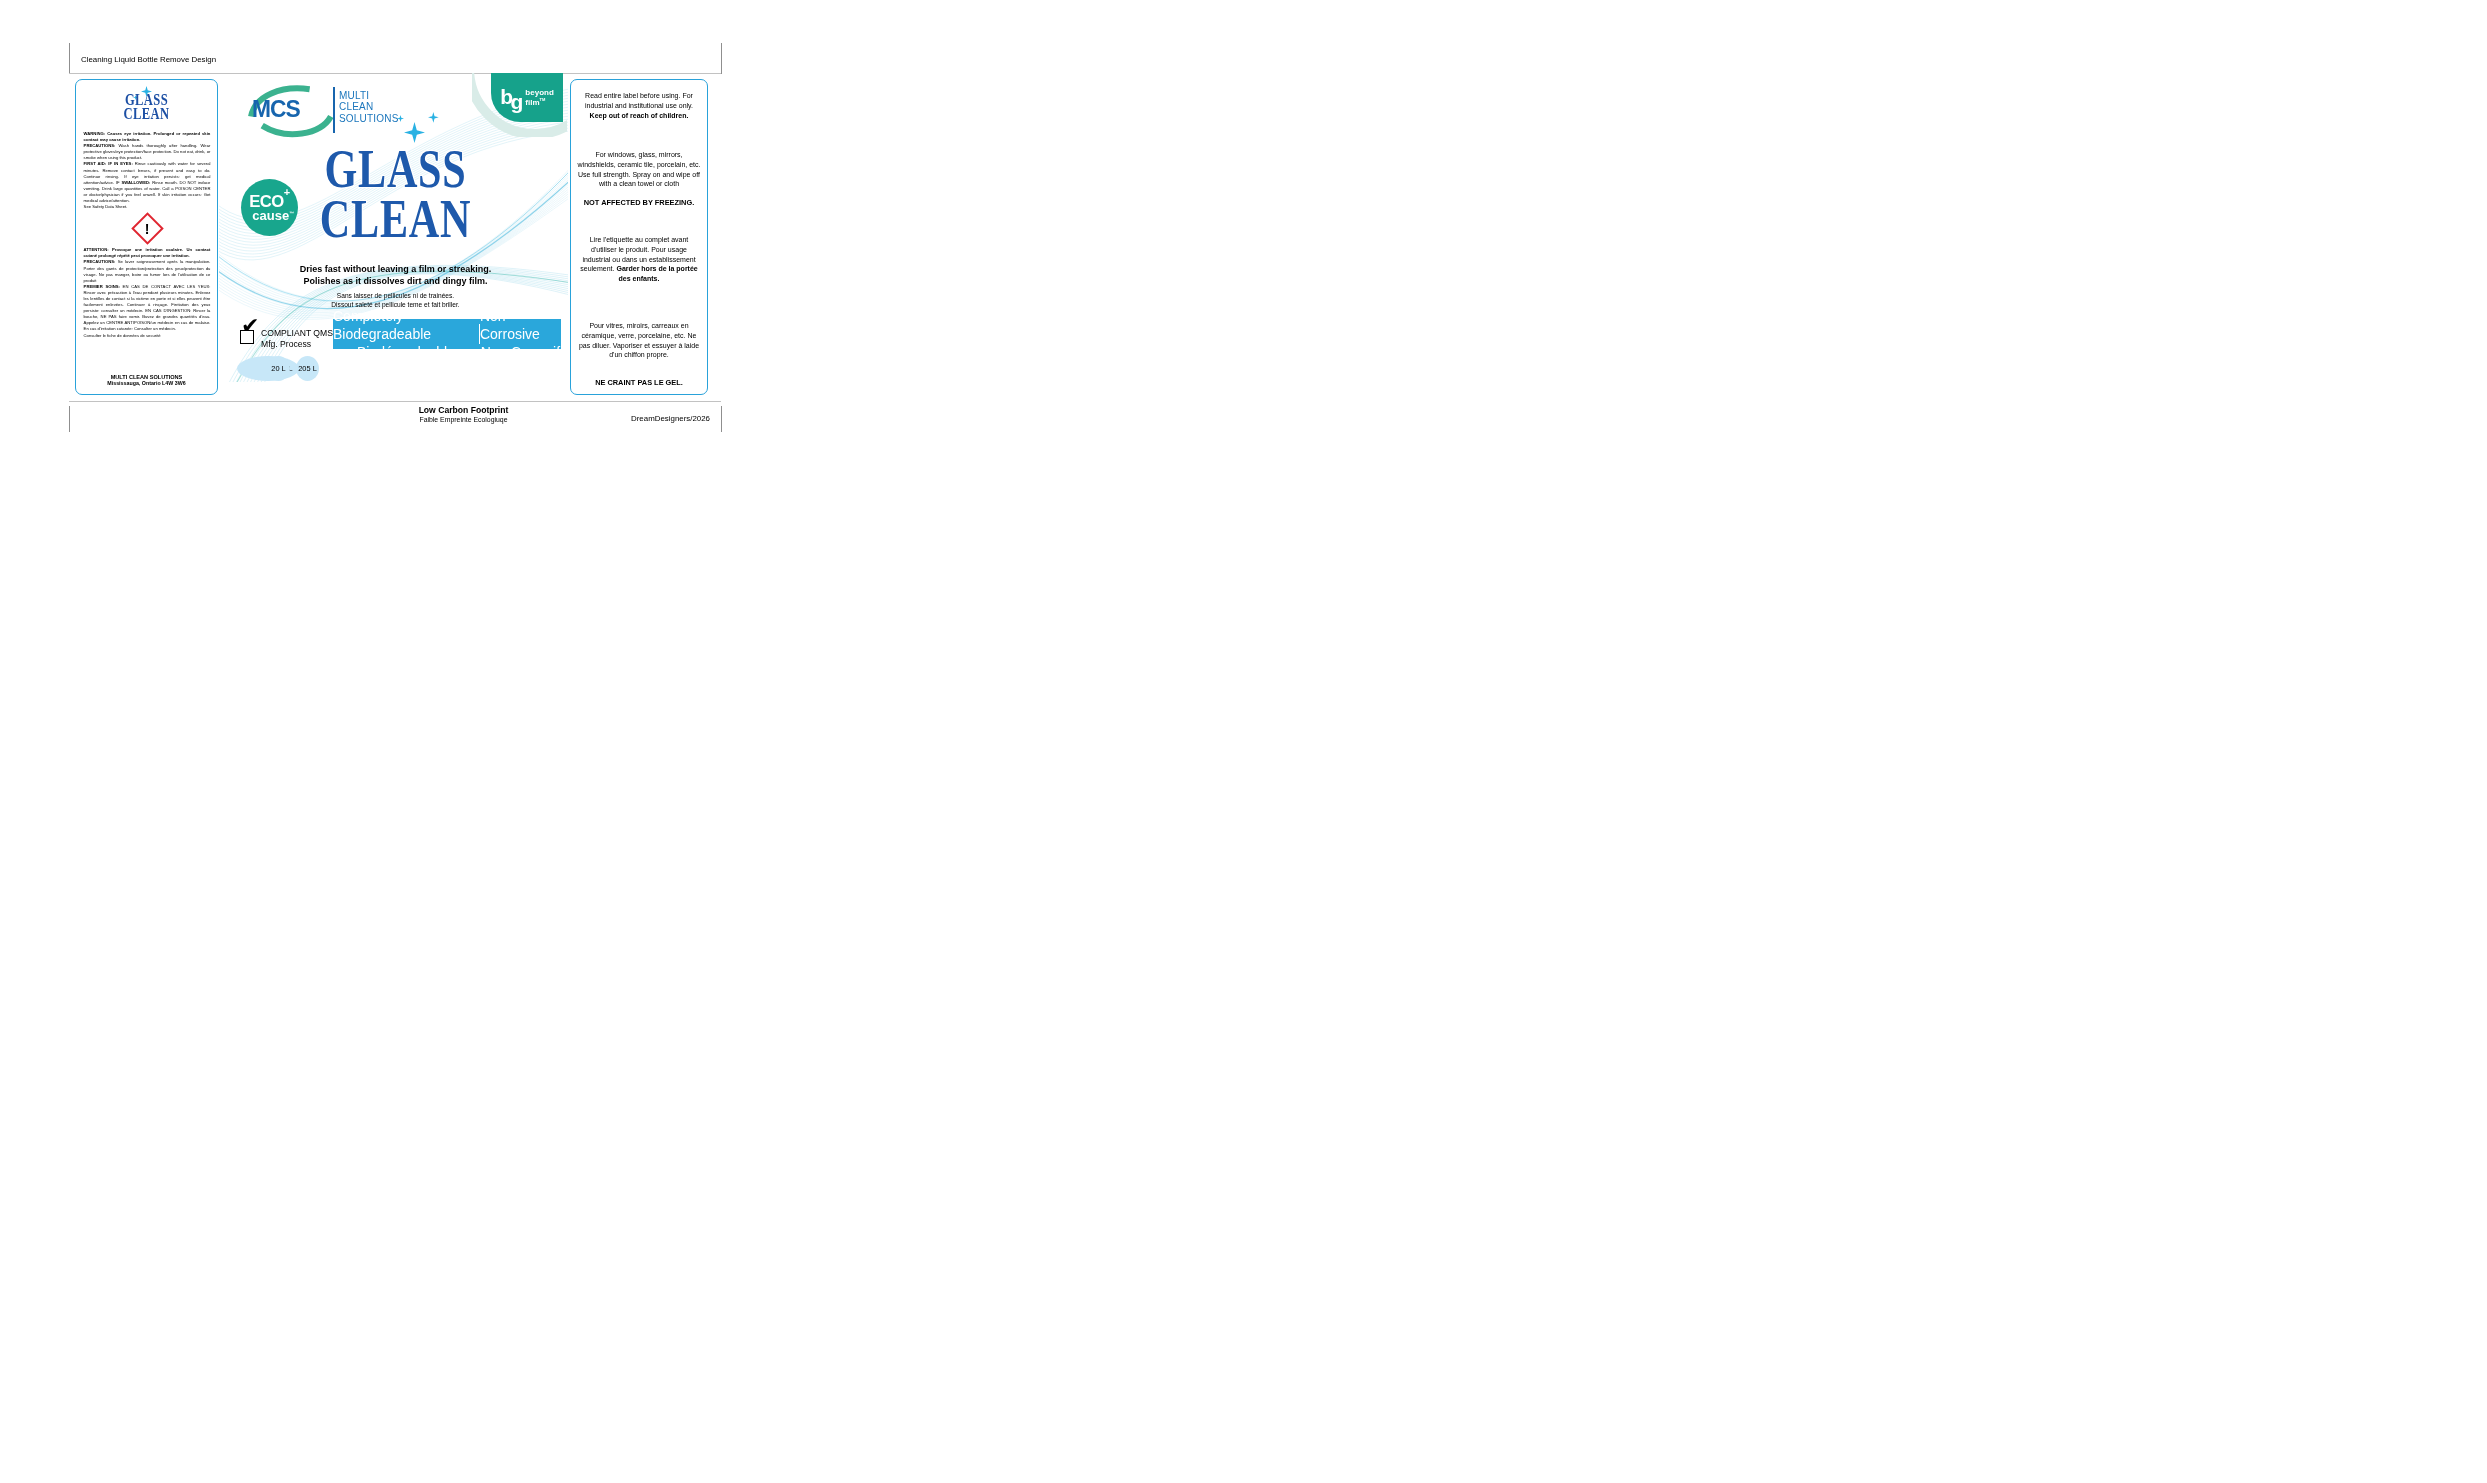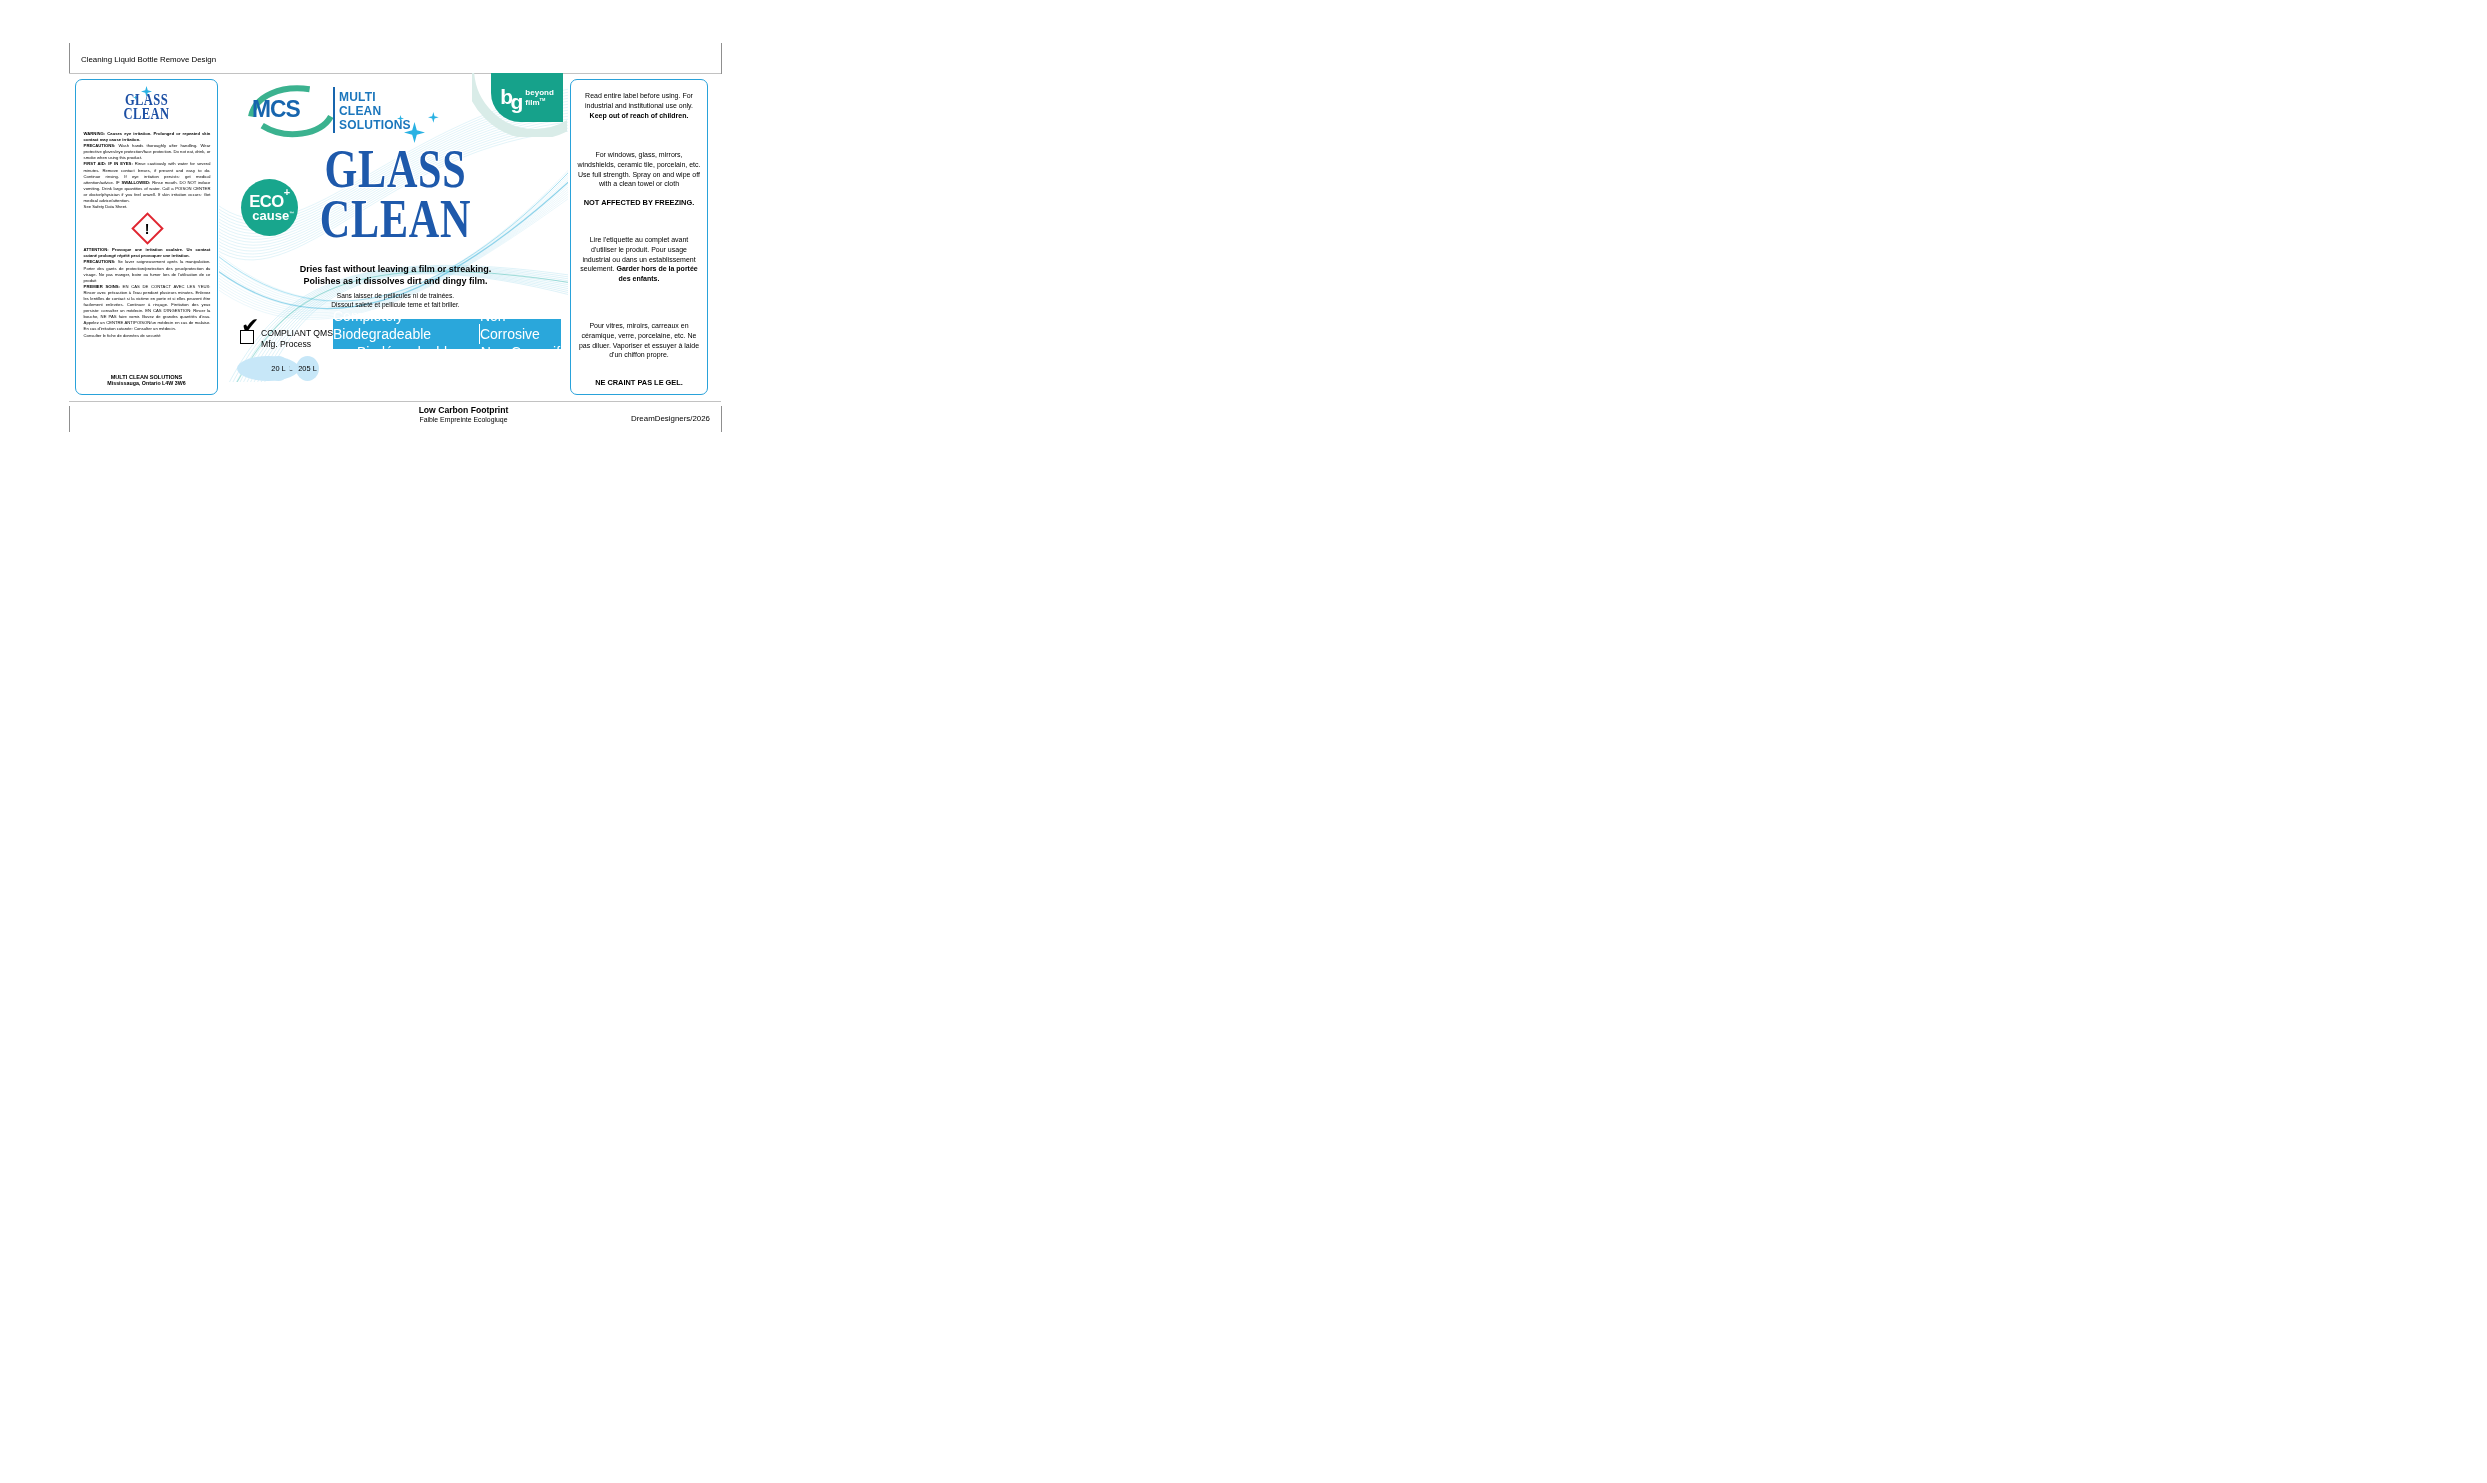--- a/index.html
+++ b/index.html
@@ -41,21 +41,21 @@
 
   
   #waves{position:absolute;left:219px;top:75px;z-index:0;}
 
   
   .mcs{position:absolute;left:244px;top:85px;width:147px;height:51px;z-index:1;}
   .mcs svg{position:absolute;left:0;top:0;}
   .mcs-text{position:absolute;left:8px;top:10px;font-size:24px;font-weight:800;color:#1765ae;
             letter-spacing:-1px;transform:scaleX(.95);transform-origin:left;}
   .mcs-div{position:absolute;left:89px;top:2px;width:2px;height:46px;background:#1765ae;}
-  .mcs-right{position:absolute;left:95px;top:4.6px;font-weight:700;color:#1b76bc;font-size:12px;
+  .mcs-right{position:absolute;left:95px;top:4.6px;font-weight:400;color:#1b76bc;font-size:10px;
              line-height:1.17;letter-spacing:0.2px;}
 
   
   .bg-wrap{position:absolute;left:472px;top:73px;width:95px;height:64px;overflow:hidden;z-index:2;}
   .mint-ring{position:absolute;left:-7.6px;top:-76px;width:142px;height:142px;border-radius:50%;
              border:10px solid #d9ece8;box-sizing:border-box;}
   .bg-badge{position:absolute;left:19px;top:0;width:72px;height:49px;background:#16a28b;
             border-radius:0 0 0 29px;display:flex;align-items:center;justify-content:center;color:#fff;}
   .bg-mono{font-weight:700;font-size:21px;line-height:.8;display:flex;}
   .bg-mono .g{margin-left:-2.5px;transform:translateY(4.6px);}

